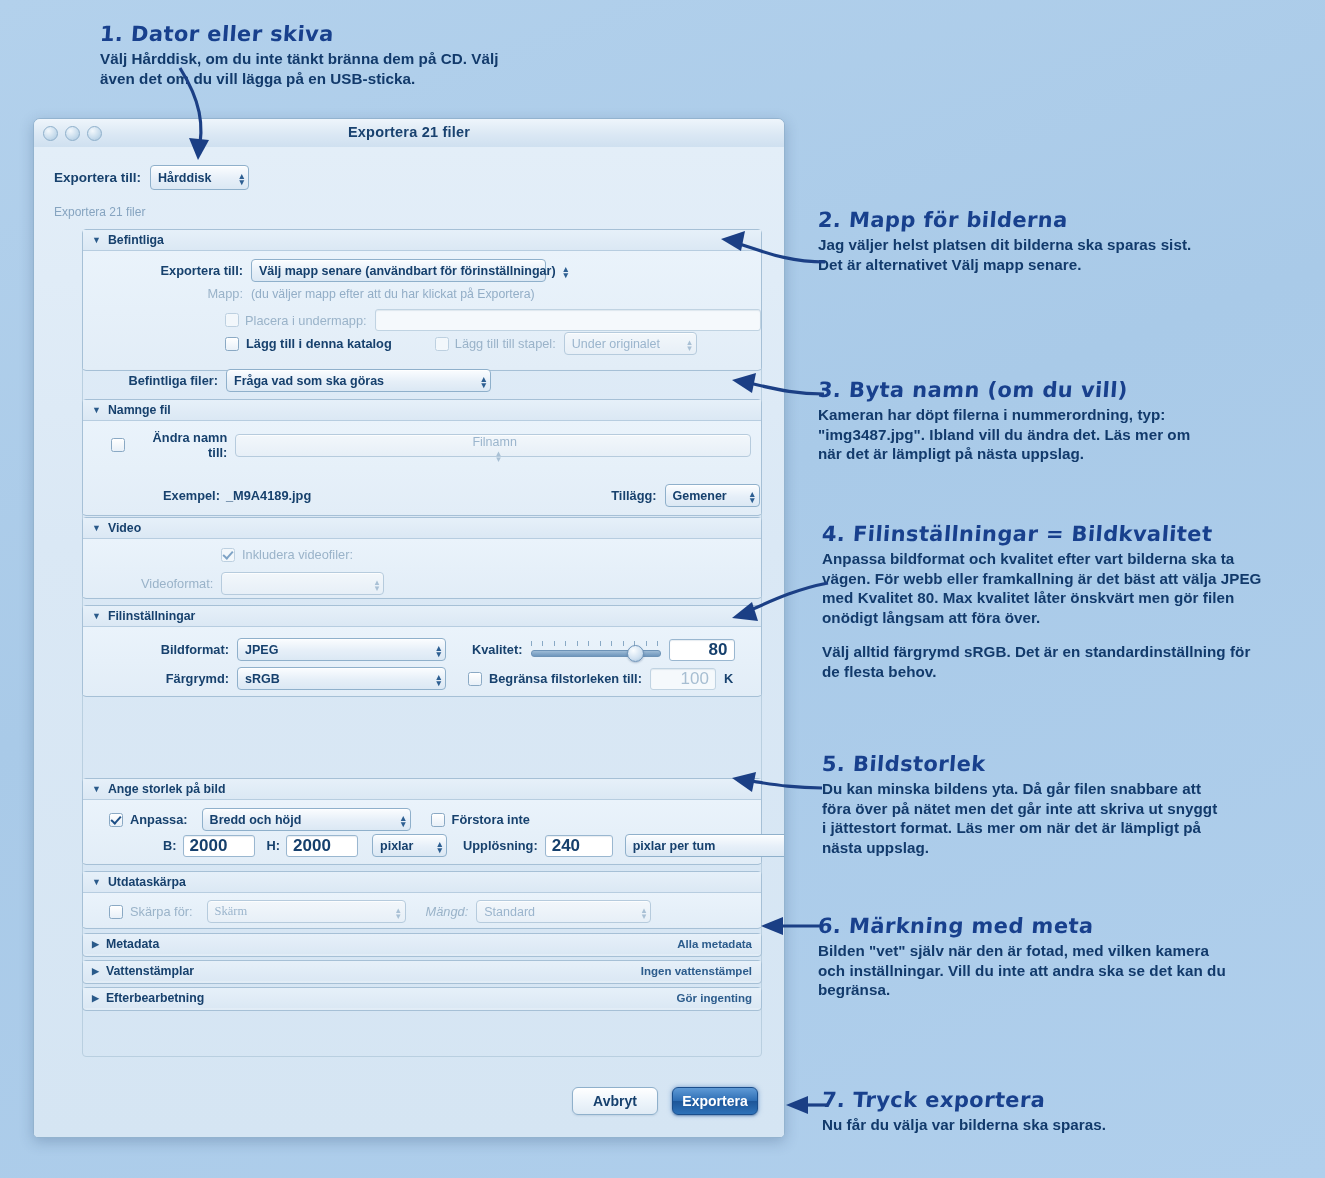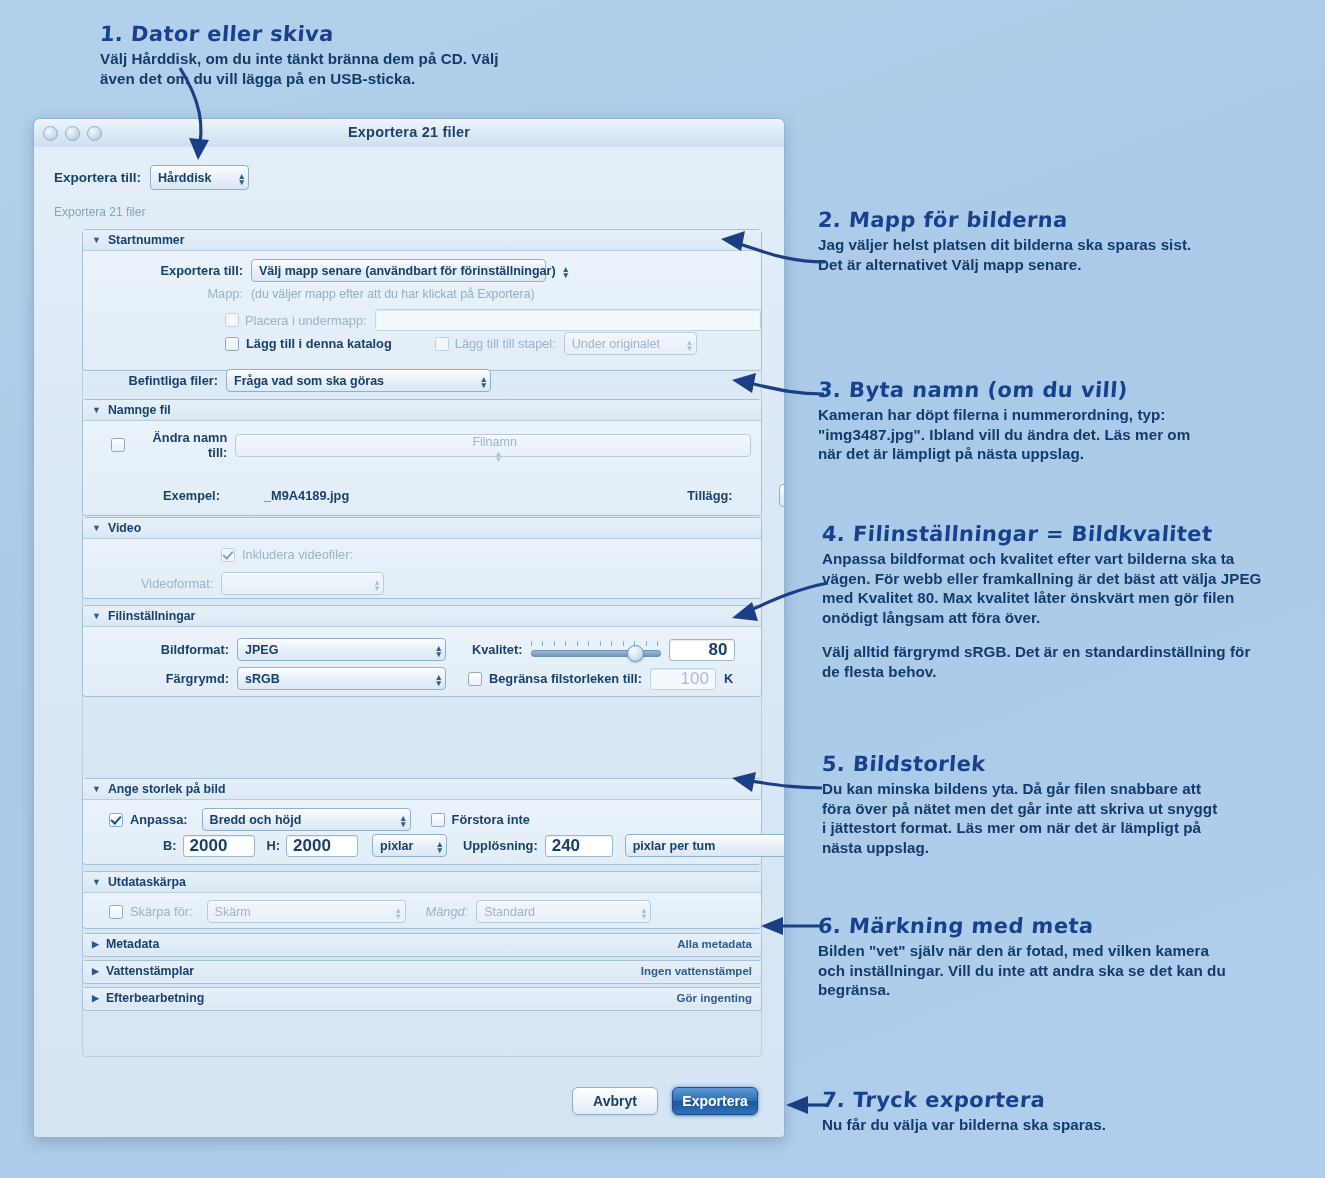--- a/index.html
+++ b/index.html
@@ -260,21 +260,21 @@
           </span>
       </span>
     </div>
     <div class="sublabel">Exportera 21 filer</div>
 
     <div class="bigpanel"></div>
 
     <div class="panel" style="top:82px;height:140px;">
       <div class="sec-head">
         <span class="tri">▼</span>
-        <span>Startnummer</span>
+        <span>Befintliga</span>
       </div>
       <div class="sec-body" style="height:118px;">
         <div class="row" style="left:0;top:8px;width:100%;">
           <span class="lbl-r" style="width:160px;">Exportera till:</span>
           <span class="popup" style="margin-left:8px;width:282px;">
             <span>Välj mapp senare (användbart för förinställningar)</span>
             <span class="arrows-glyph">
                 <span>▴</span>
                 <span>▾</span>
               </span>
@@ -328,21 +328,21 @@
           <span class="cbx"></span>
           <span class="lbl-r" style="margin-left:7px;">Ändra namn till:</span>
           <span class="popup dim" style="margin-left:8px;width:514px;flex-direction:column;">
             <span>Filnamn</span>
             <span class="arrows-glyph">
                 <span>▴</span>
                 <span>▾</span>
               </span>
           </span>
         </div>
-        <div class="row" style="left:80px;top:63px;width:620px;align-items:center;gap:38px;">
+        <div class="row" style="left:80px;top:63px;width:620px;align-items:center;">
           <span class="lbl-r">Exempel:</span>
           <span class="lbl-r" style="margin-left:6px;">_M9A4189.jpg</span>
           <span class="lbl-r" style="margin-left:300px;">Tillägg:</span>
           <span class="popup" style="margin-left:8px;width:82px;">
             <span>Gemener</span>
             <span class="arrows-glyph">
                 <span>▴</span>
                 <span>▾</span>
               </span>
           </span>
@@ -469,21 +469,21 @@
 
     <div class="panel" style="top:724px;height:56px;">
       <div class="sec-head">
         <span class="tri">▼</span>
         <span>Utdataskärpa</span>
       </div>
       <div class="sec-body" style="height:34px;">
         <div class="row" style="left:26px;top:7px;">
           <span class="cbx"></span>
           <span class="lbl-r dim" style="margin-left:7px;">Skärpa för:</span>
-          <span class="popup dim" style="margin-left:14px;width:186px;">
+          <span class="popup dim" style="margin-left:14px;width:186px;font-family:Liberation Serif, serif;">
             <span>Skärm</span>
             <span class="arrows-glyph">
                 <span>▴</span>
                 <span>▾</span>
               </span>
           </span>
           <span class="lbl-r dim" style="margin-left:20px;font-style:italic;">Mängd:</span>
           <span class="popup dim" style="margin-left:8px;width:162px;">
             <span>Standard</span>
             <span class="arrows-glyph">

